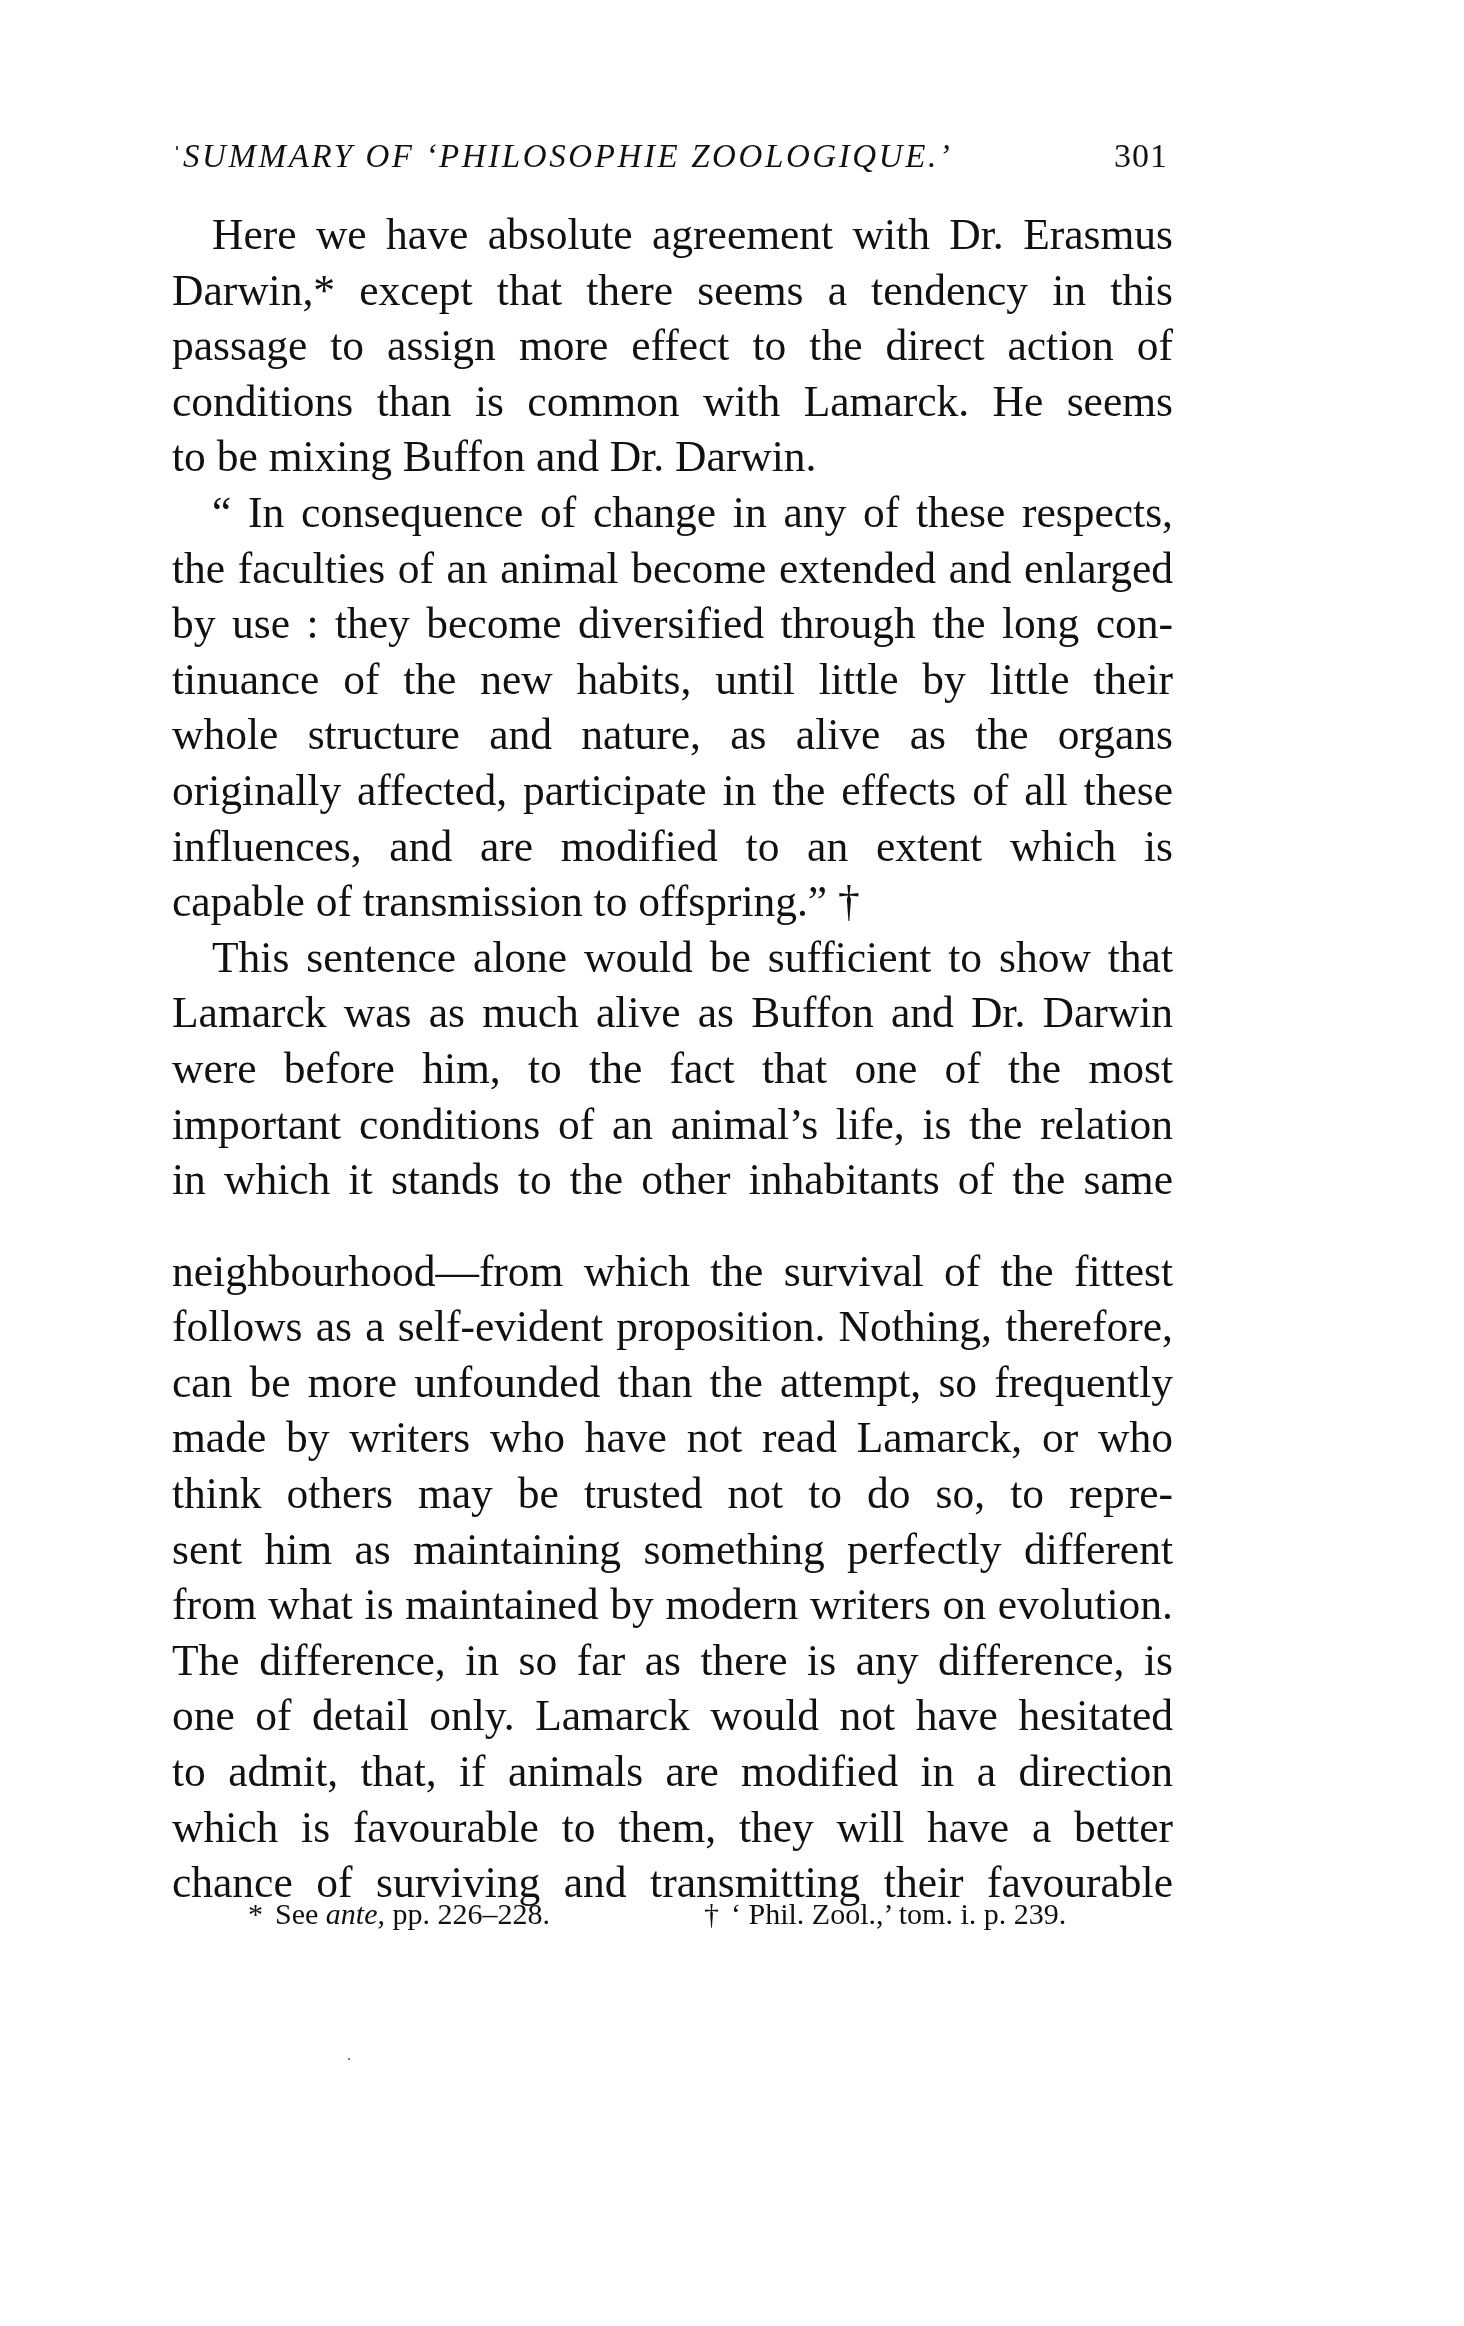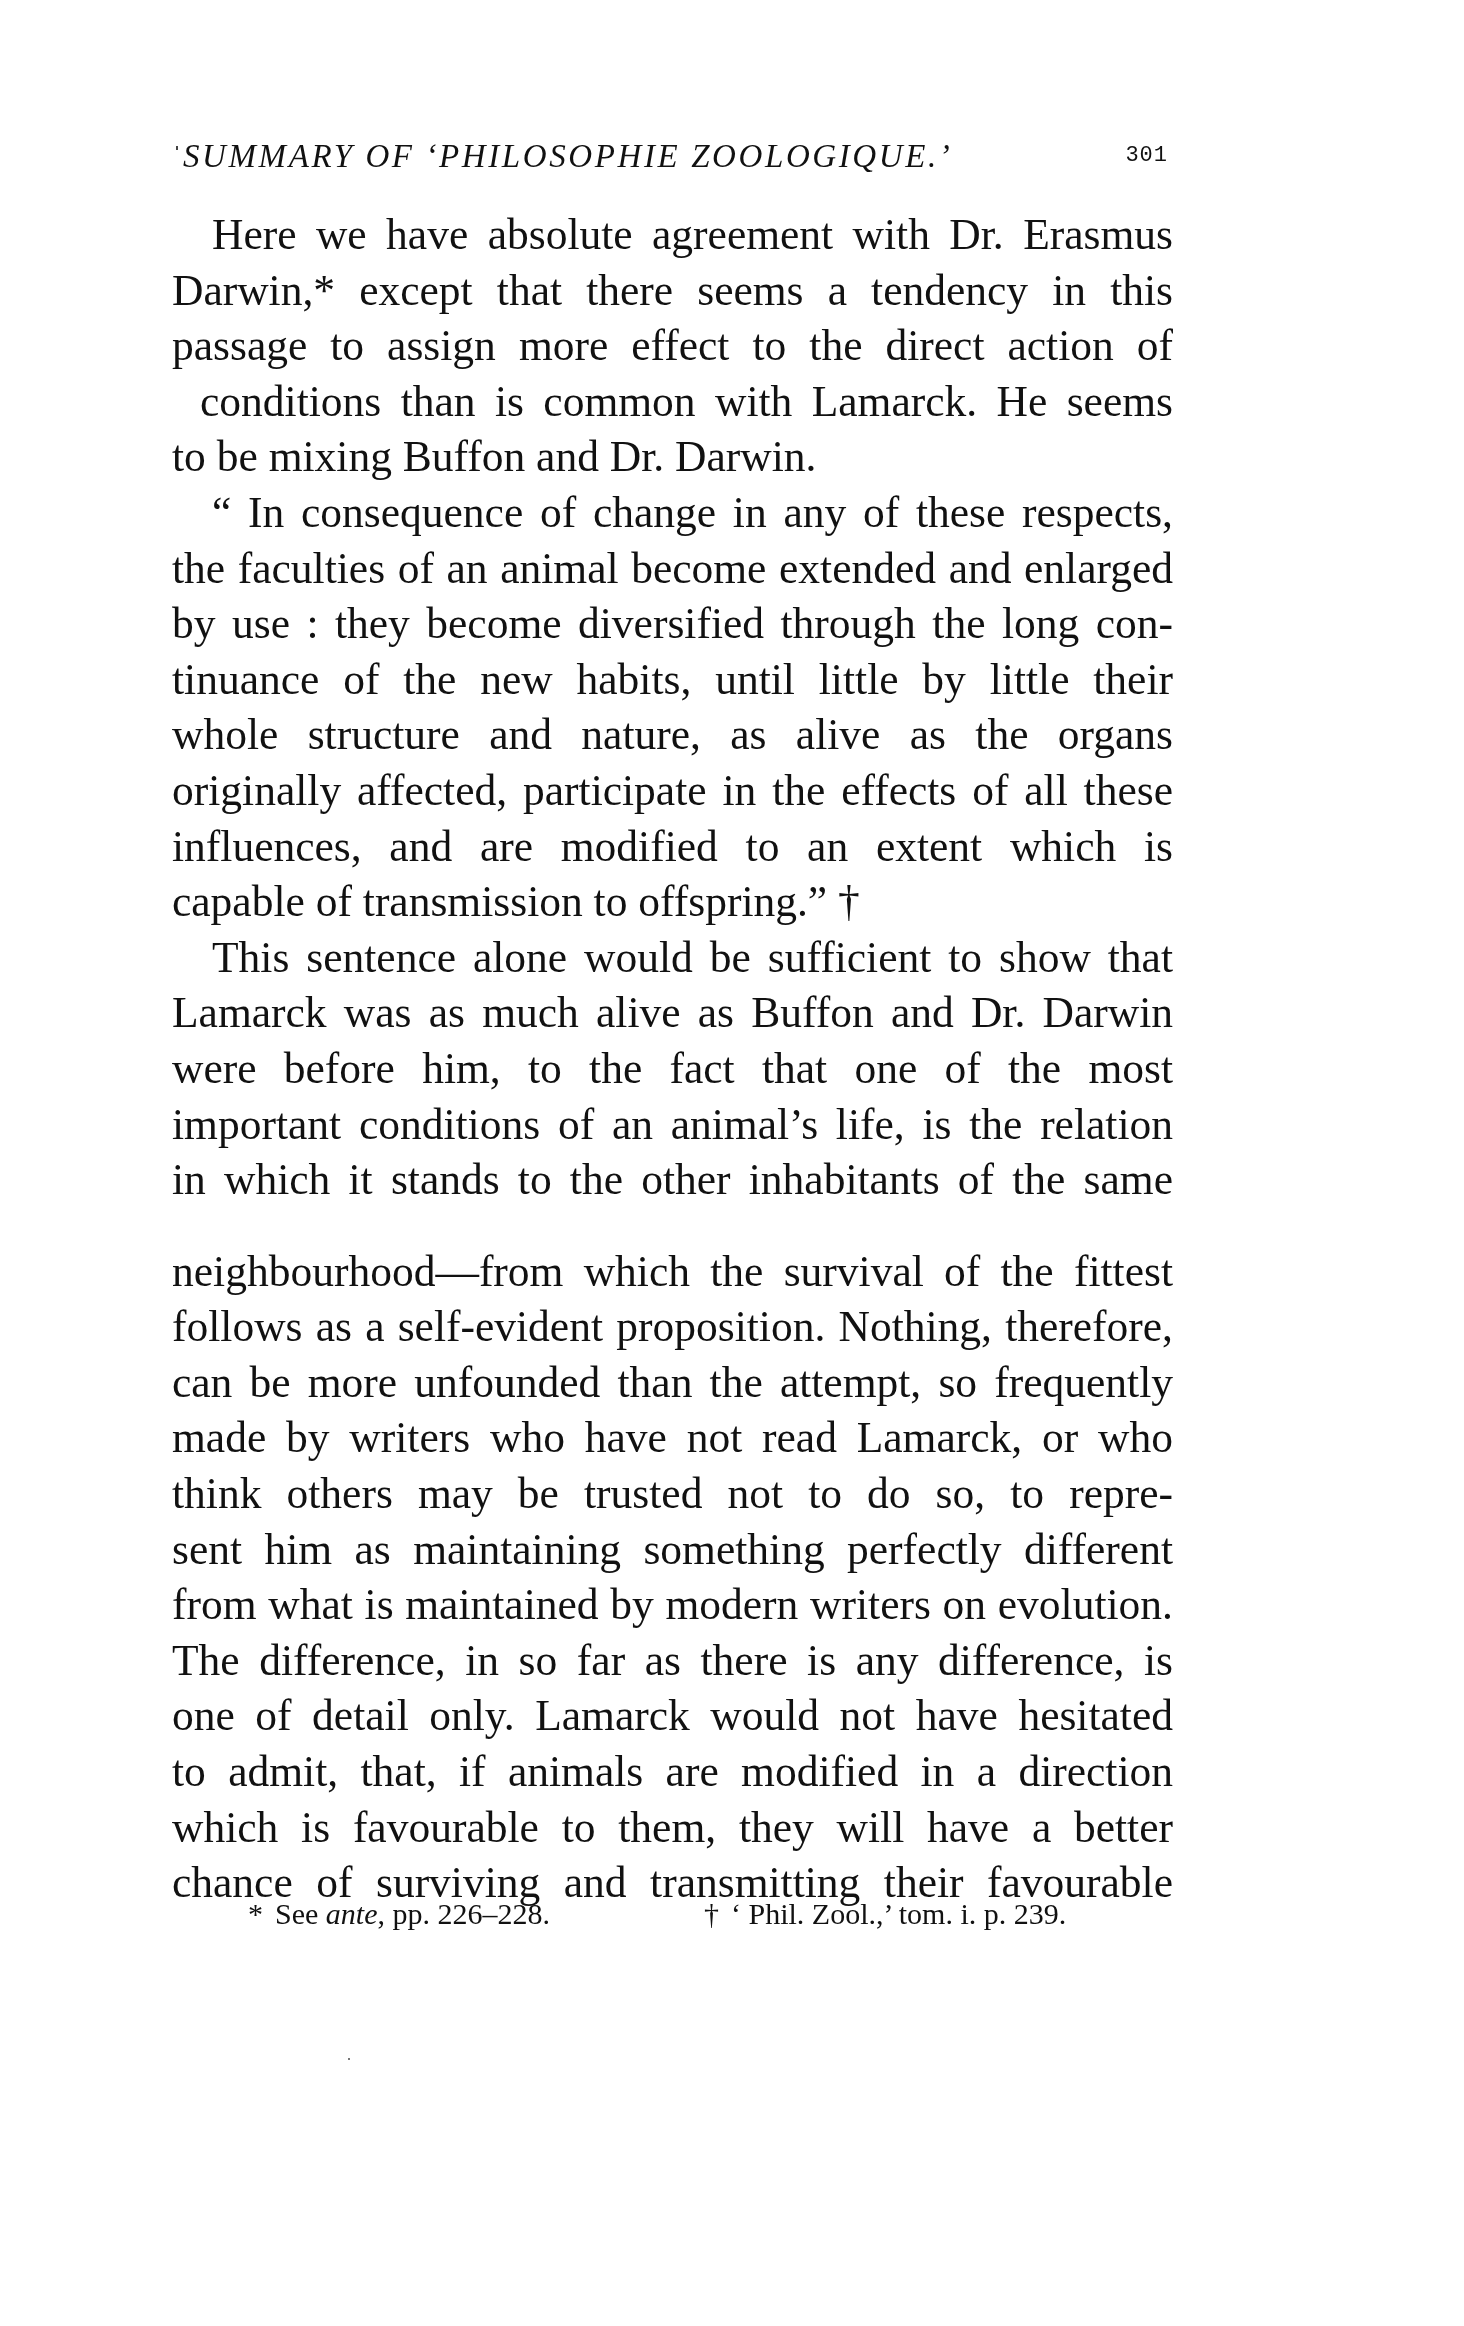--- a/index.html
+++ b/index.html
@@ -37,24 +37,23 @@
     left: 11px;
     top: 0;
     font-style: italic;
     letter-spacing: 2.6px;
     white-space: nowrap;
   }
   .running-head .folio {
     position: absolute;
     right: 5px;
     top: 0;
-    font-size: 22px;
+    font-size: 34px;
     letter-spacing: 1px;
     white-space: nowrap;
-    font-family: Liberation Mono, monospace;
   }
   .running-head .tick {
     position: absolute;
     left: 4px;
     top: 12px;
     width: 2px;
     height: 4px;
     background: #444;
   }
   
@@ -117,21 +116,21 @@
   <div class="running-head">
     <span class="tick"></span>
     <span class="title">SUMMARY OF ‘PHILOSOPHIE ZOOLOGIQUE.’</span>
     <span class="folio">301</span>
   </div>
 
   <div class="body-text" id="body-text">
       <span class="line indent" style="white-space: nowrap;">Here we have absolute agreement with Dr. Erasmus</span>
       <span class="line" style="white-space: nowrap;">Darwin,* except that there seems a tendency in this</span>
       <span class="line" style="white-space: nowrap;">passage to assign more effect to the direct action of</span>
-      <span class="line" style="white-space: nowrap; margin-left: 28px;">conditions than is common with Lamarck.  He seems</span>
+      <span class="line" style="white-space: nowrap;">conditions than is common with Lamarck.  He seems</span>
       <span class="line last">to be mixing Buffon and Dr. Darwin.</span>
       <span class="line indent" style="white-space: nowrap;">“ In consequence of change in any of these respects,</span>
       <span class="line" style="white-space: nowrap;">the faculties of an animal become extended and enlarged</span>
       <span class="line" style="white-space: nowrap;">by use : they become diversified through the long con-</span>
       <span class="line" style="white-space: nowrap;">tinuance of the new habits, until little by little their</span>
       <span class="line" style="white-space: nowrap;">whole structure and nature, as alive as the organs</span>
       <span class="line" style="white-space: nowrap;">originally affected, participate in the effects of all these</span>
       <span class="line" style="white-space: nowrap;">influences, and are modified to an extent which is</span>
       <span class="line last">capable of transmission to offspring.” †</span>
       <span class="line indent" style="white-space: nowrap;">This sentence alone would be sufficient to show that</span>

